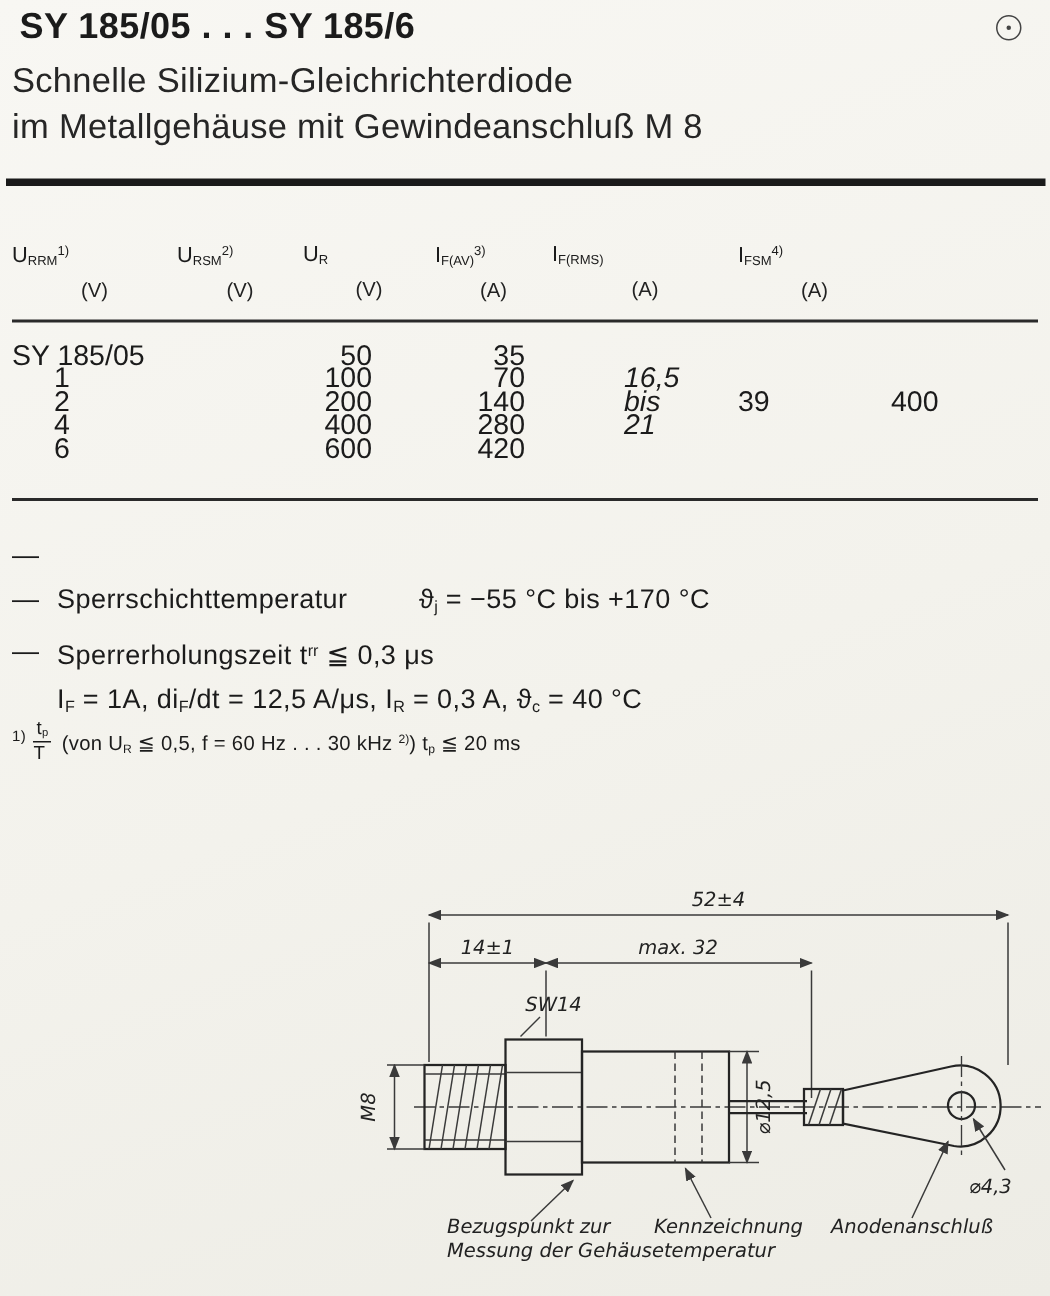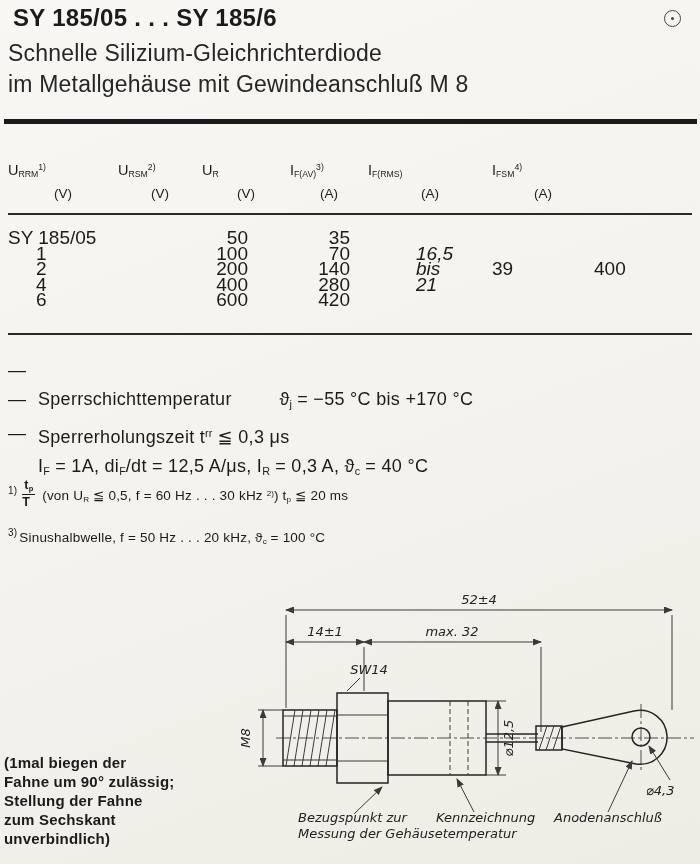--- a/index.html
+++ b/index.html
@@ -39,21 +39,21 @@
   .bullet-line{display:flex;font-size:18px;line-height:29px;}
   .bullet-line .dash{width:30px;flex:none;}
   .bullet-line .seg{white-space:pre-wrap;letter-spacing:.3px;}
 
   
   .footnotes{position:absolute;left:8px;top:478px;width:688px;}
   .fn{font-size:13.5px;letter-spacing:.2px;margin-bottom:14px;}
   .fn.first{margin-bottom:18px;}
   .fn .seg{white-space:pre-wrap;}
   .fnmark{font-size:10px;vertical-align:6px;margin-right:2px;}
-  .frac{display:inline-block;vertical-align:-6px;text-align:left;font-weight:bold;
+  .frac{display:inline-block;vertical-align:-6px;text-align:left;font-weight:normal;
         font-size:12.5px;line-height:1.15;margin:0 3px;}
   .frac .num{display:block;border-bottom:1.3px solid #1b1b1b;padding:0 2px;}
   .frac .den{display:block;}
 
   
   .drawing{position:absolute;left:236px;top:590px;}
   .part{fill:none;stroke:#242424;stroke-width:1.5;}
   .thin{fill:none;stroke:#3a3a3a;stroke-width:1;}
   .dim{stroke:#3a3a3a;stroke-width:1;}
   .cl{stroke:#3a3a3a;stroke-width:.9;stroke-dasharray:14 3 3 3;fill:none;}
@@ -163,23 +163,20 @@
     </div>
     <div class="bullet-line">
       <span class="dash"></span>
       <span class="seg"><span>I</span><sub>F</sub><span> = 1A, di</span><sub>F</sub><span>/dt = 12,5 A/μs, I</span><sub>R</sub><span> = 0,3 A, ϑ</span><sub>c</sub><span> = 40 °C</span></span>
     </div>
   </div>
 
   <div class="footnotes">
     <div class="fn first">
       <span class="fnmark">1)</span><span class="frac"><span class="num"><span>t</span><sub>p</sub></span><span class="den">T</span></span><span class="seg"><span> (von U</span><sub>R</sub><span> ≦ 0,5, f = 60 Hz . . . 30 kHz </span><sup>2)</sup><span>) t</span><sub>p</sub><span> ≦ 20 ms</span></span>
-    </div>
-    <div class="fn">
-      <span class="fnmark">3)</span><span class="seg"><span>Sinushalbwelle, f = 50 Hz . . . 20 kHz, ϑ</span><sub>c</sub><span> = 100 °C</span></span>
     </div>
   </div>
 
   <svg class="drawing" width="464" height="274" viewBox="0 0 464 274">
     <defs>
       <marker id="arr" markerWidth="9" markerHeight="7" refX="8" refY="3.5" orient="auto-start-reverse">
         <path d="M0,0 L9,3.5 L0,7 Z" fill="#3a3a3a"></path>
       </marker>
     </defs>
 
@@ -276,21 +273,14 @@
     <g>
       <text class="dl" x="200" y="232">Kennzeichnung</text>
       <line class="thin" x1="238" y1="222" x2="221" y2="189" marker-end="url(#arr)"></line>
     </g>
     <g>
       <text class="dl" x="318" y="232">Anodenanschluß</text>
       <line class="thin" x1="372" y1="222" x2="396" y2="171" marker-end="url(#arr)"></line>
     </g>
   </svg>
 
-  <div class="note">
-    <div>(1mal biegen der</div>
-    <div>Fahne um 90° zulässig;</div>
-    <div>Stellung der Fahne</div>
-    <div>zum Sechskant</div>
-    <div>unverbindlich)</div>
-  </div>
 
 </div>
 
 </body></html>

